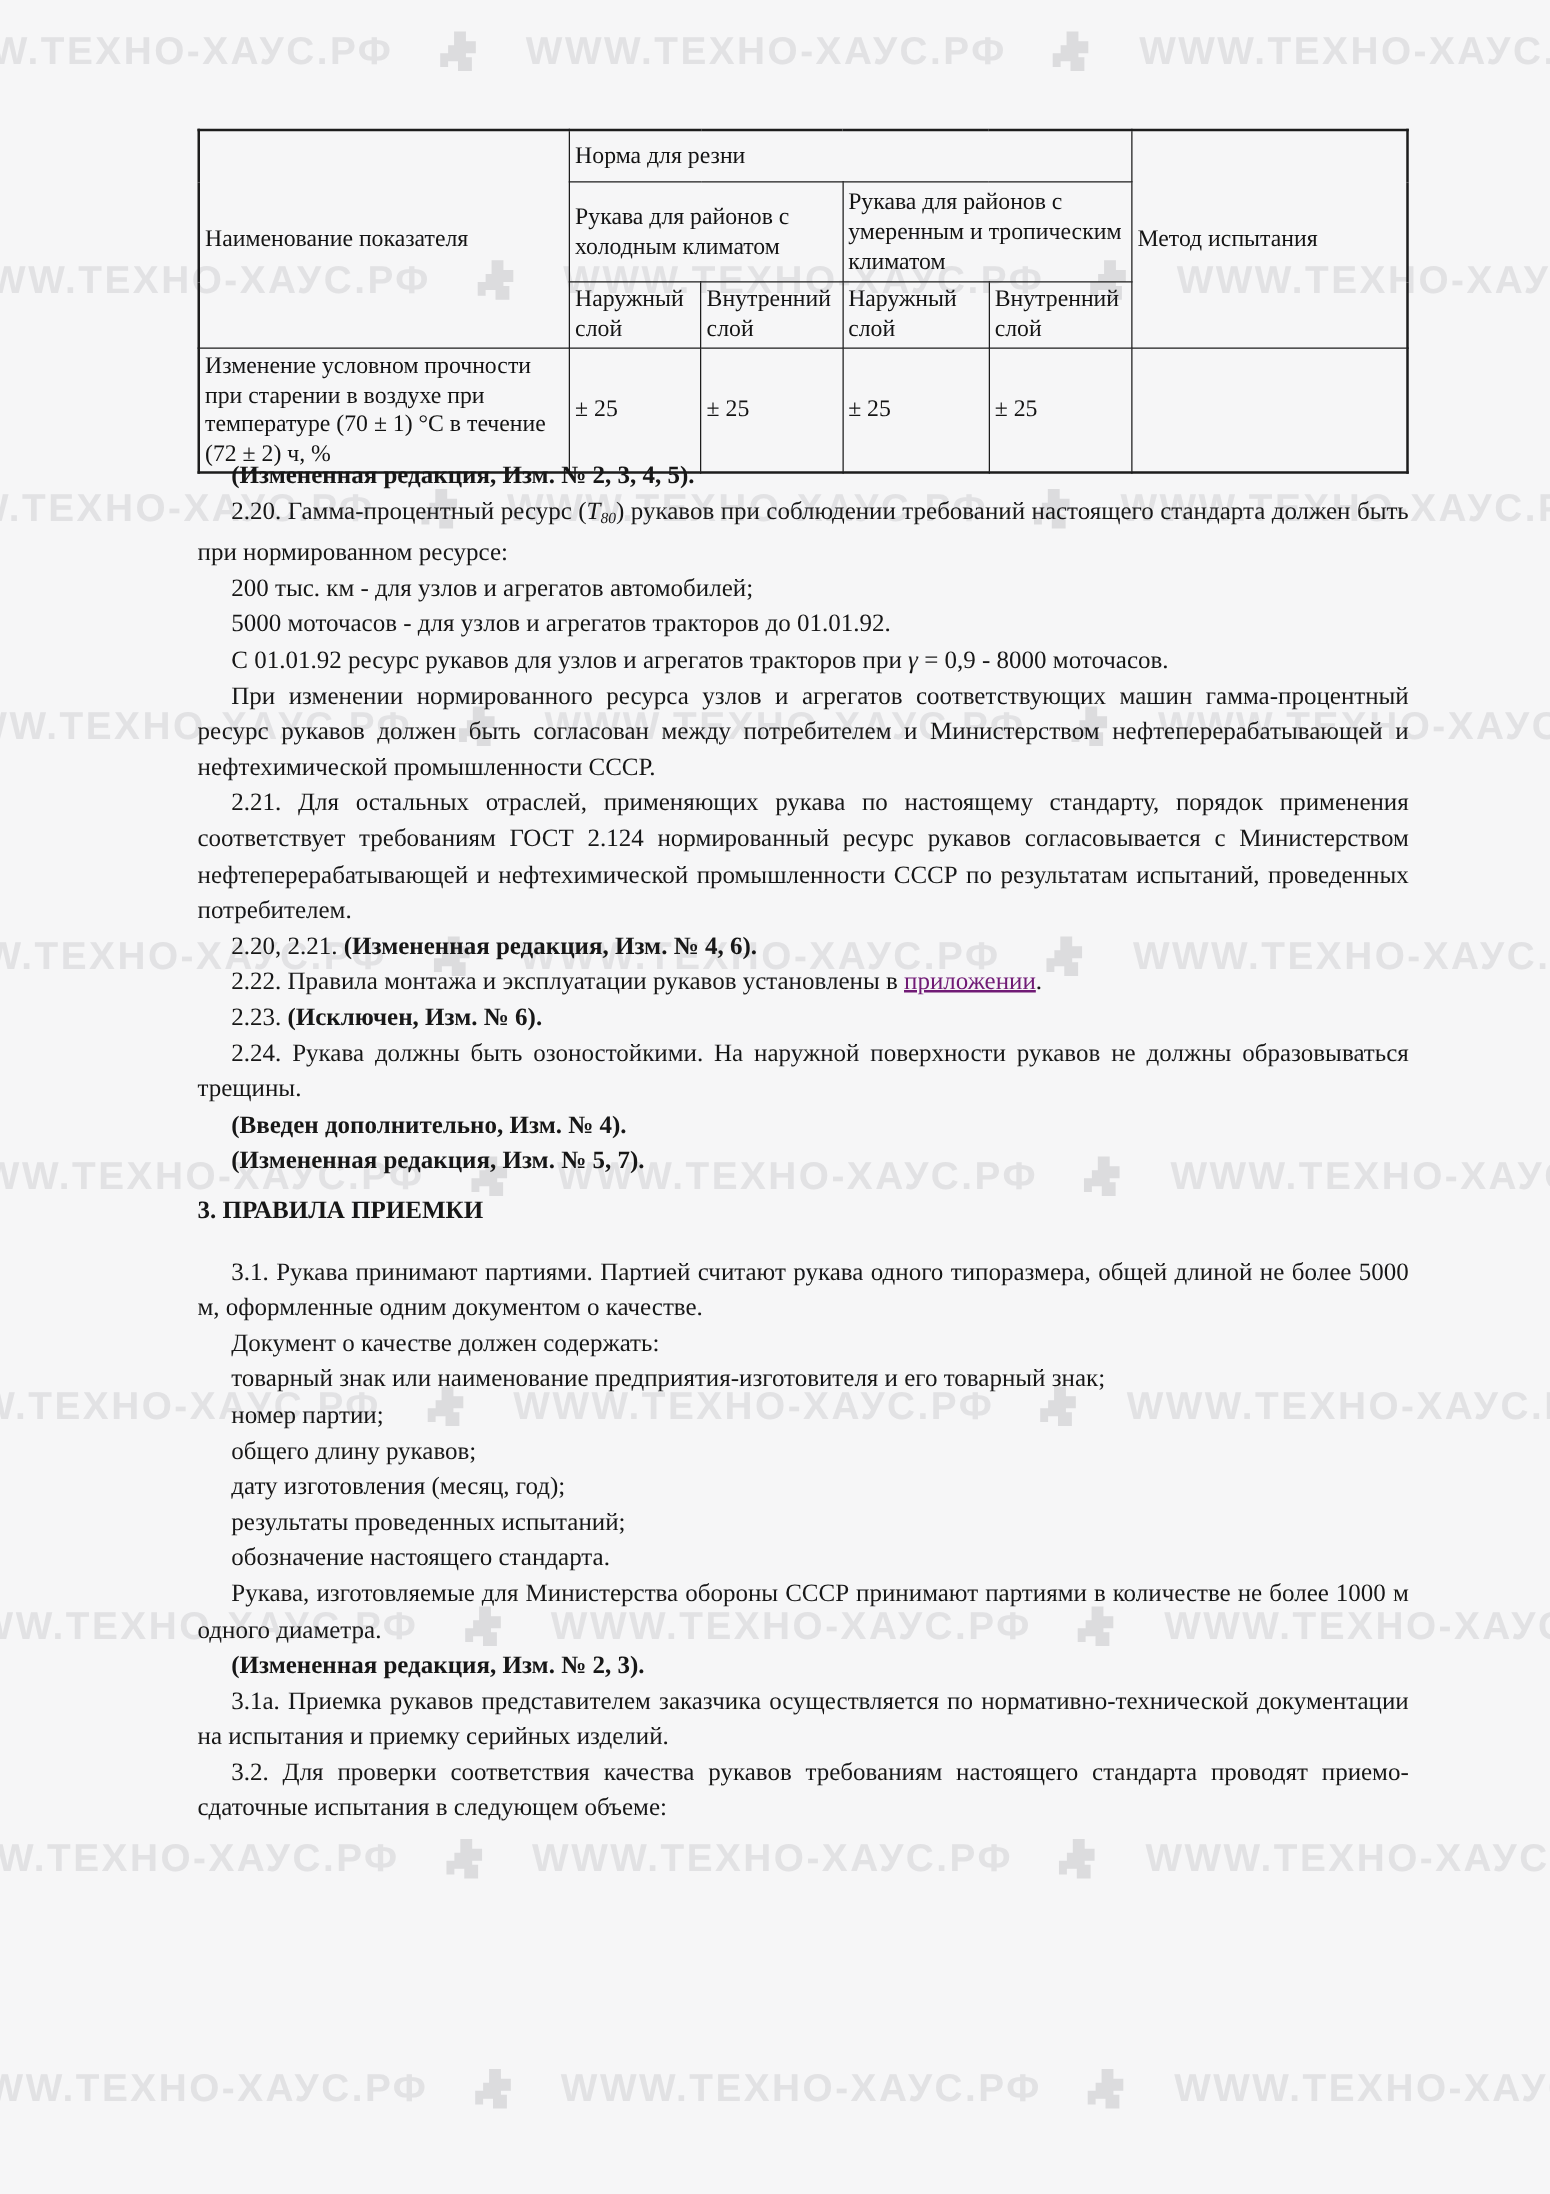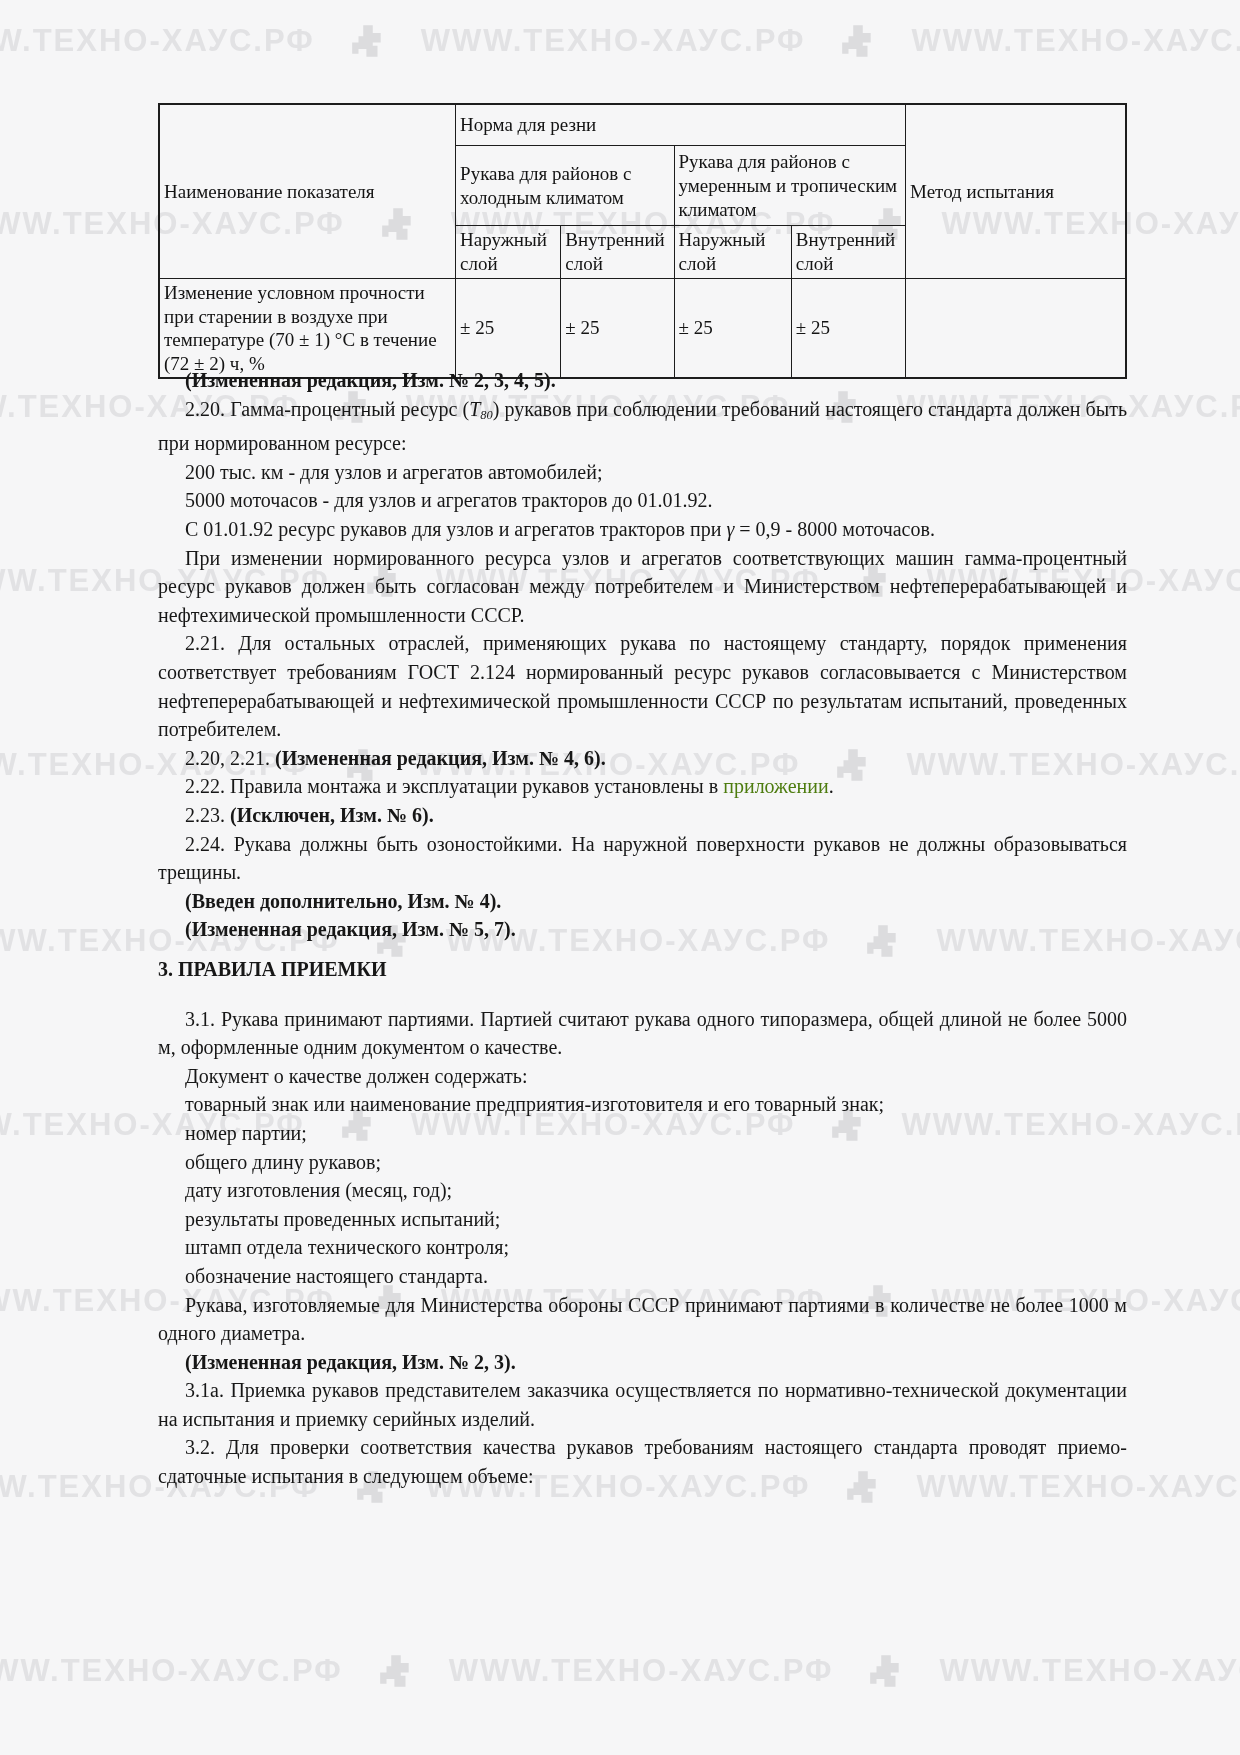--- a/index.html
+++ b/index.html
@@ -52,21 +52,21 @@
     text-align:justify;
   }
   .content p{margin:0;text-indent:27px;}
   .content p.heading{
     text-indent:0;font-weight:bold;
     margin-top:11px;margin-bottom:21px;
   }
   .b{font-weight:bold;}
   .i{font-style:italic;}
   .sub{font-size:0.62em;vertical-align:-0.25em;}
-  a.doc-link{color:#4d7c0f;cursor:pointer;}
+  a.doc-link{color:#701a75;text-decoration:underline;cursor:pointer;}
 </style>
 </head>
 <body>
 
 <div class="wm-layer">
     <div class="wm-row" style="top: 22px; left: -70px;">
       <span>WWW.ТЕХНО-ХАУС.РФ</span>
       <svg width="38" height="38" viewBox="0 0 24 24" fill="#dcdcde">
         <path d="M9 2h6v5h5v6h-5v2h3v7h-7v-5H6v3H2v-7h4V9h3z"></path>
       </svg>
@@ -230,20 +230,19 @@
       <p><span class="b">(Введен дополнительно, Изм. № 4).</span></p>
       <p><span class="b">(Измененная редакция, Изм. № 5, 7).</span></p>
       <p class="heading"><span>3. ПРАВИЛА ПРИЕМКИ</span></p>
       <p><span>3.1. Рукава принимают партиями. Партией считают рукава одного типоразмера, общей длиной не более 5000 м, оформленные одним документом о качестве.</span></p>
       <p><span>Документ о качестве должен содержать:</span></p>
       <p><span>товарный знак или наименование предприятия-изготовителя и его товарный знак;</span></p>
       <p><span>номер партии;</span></p>
       <p><span>общего длину рукавов;</span></p>
       <p><span>дату изготовления (месяц, год);</span></p>
       <p><span>результаты проведенных испытаний;</span></p>
-      <p><span>штамп отдела технического контроля;</span></p>
       <p><span>обозначение настоящего стандарта.</span></p>
       <p><span>Рукава, изготовляемые для Министерства обороны СССР принимают партиями в количестве не более 1000 м одного диаметра.</span></p>
       <p><span class="b">(Измененная редакция, Изм. № 2, 3).</span></p>
       <p><span>3.1а. Приемка рукавов представителем заказчика осуществляется по нормативно-технической документации на испытания и приемку серийных изделий.</span></p>
       <p><span>3.2. Для проверки соответствия качества рукавов требованиям настоящего стандарта проводят приемо-сдаточные испытания в следующем объеме:</span></p>
     </div>
 </div>
 
 </body></html>

